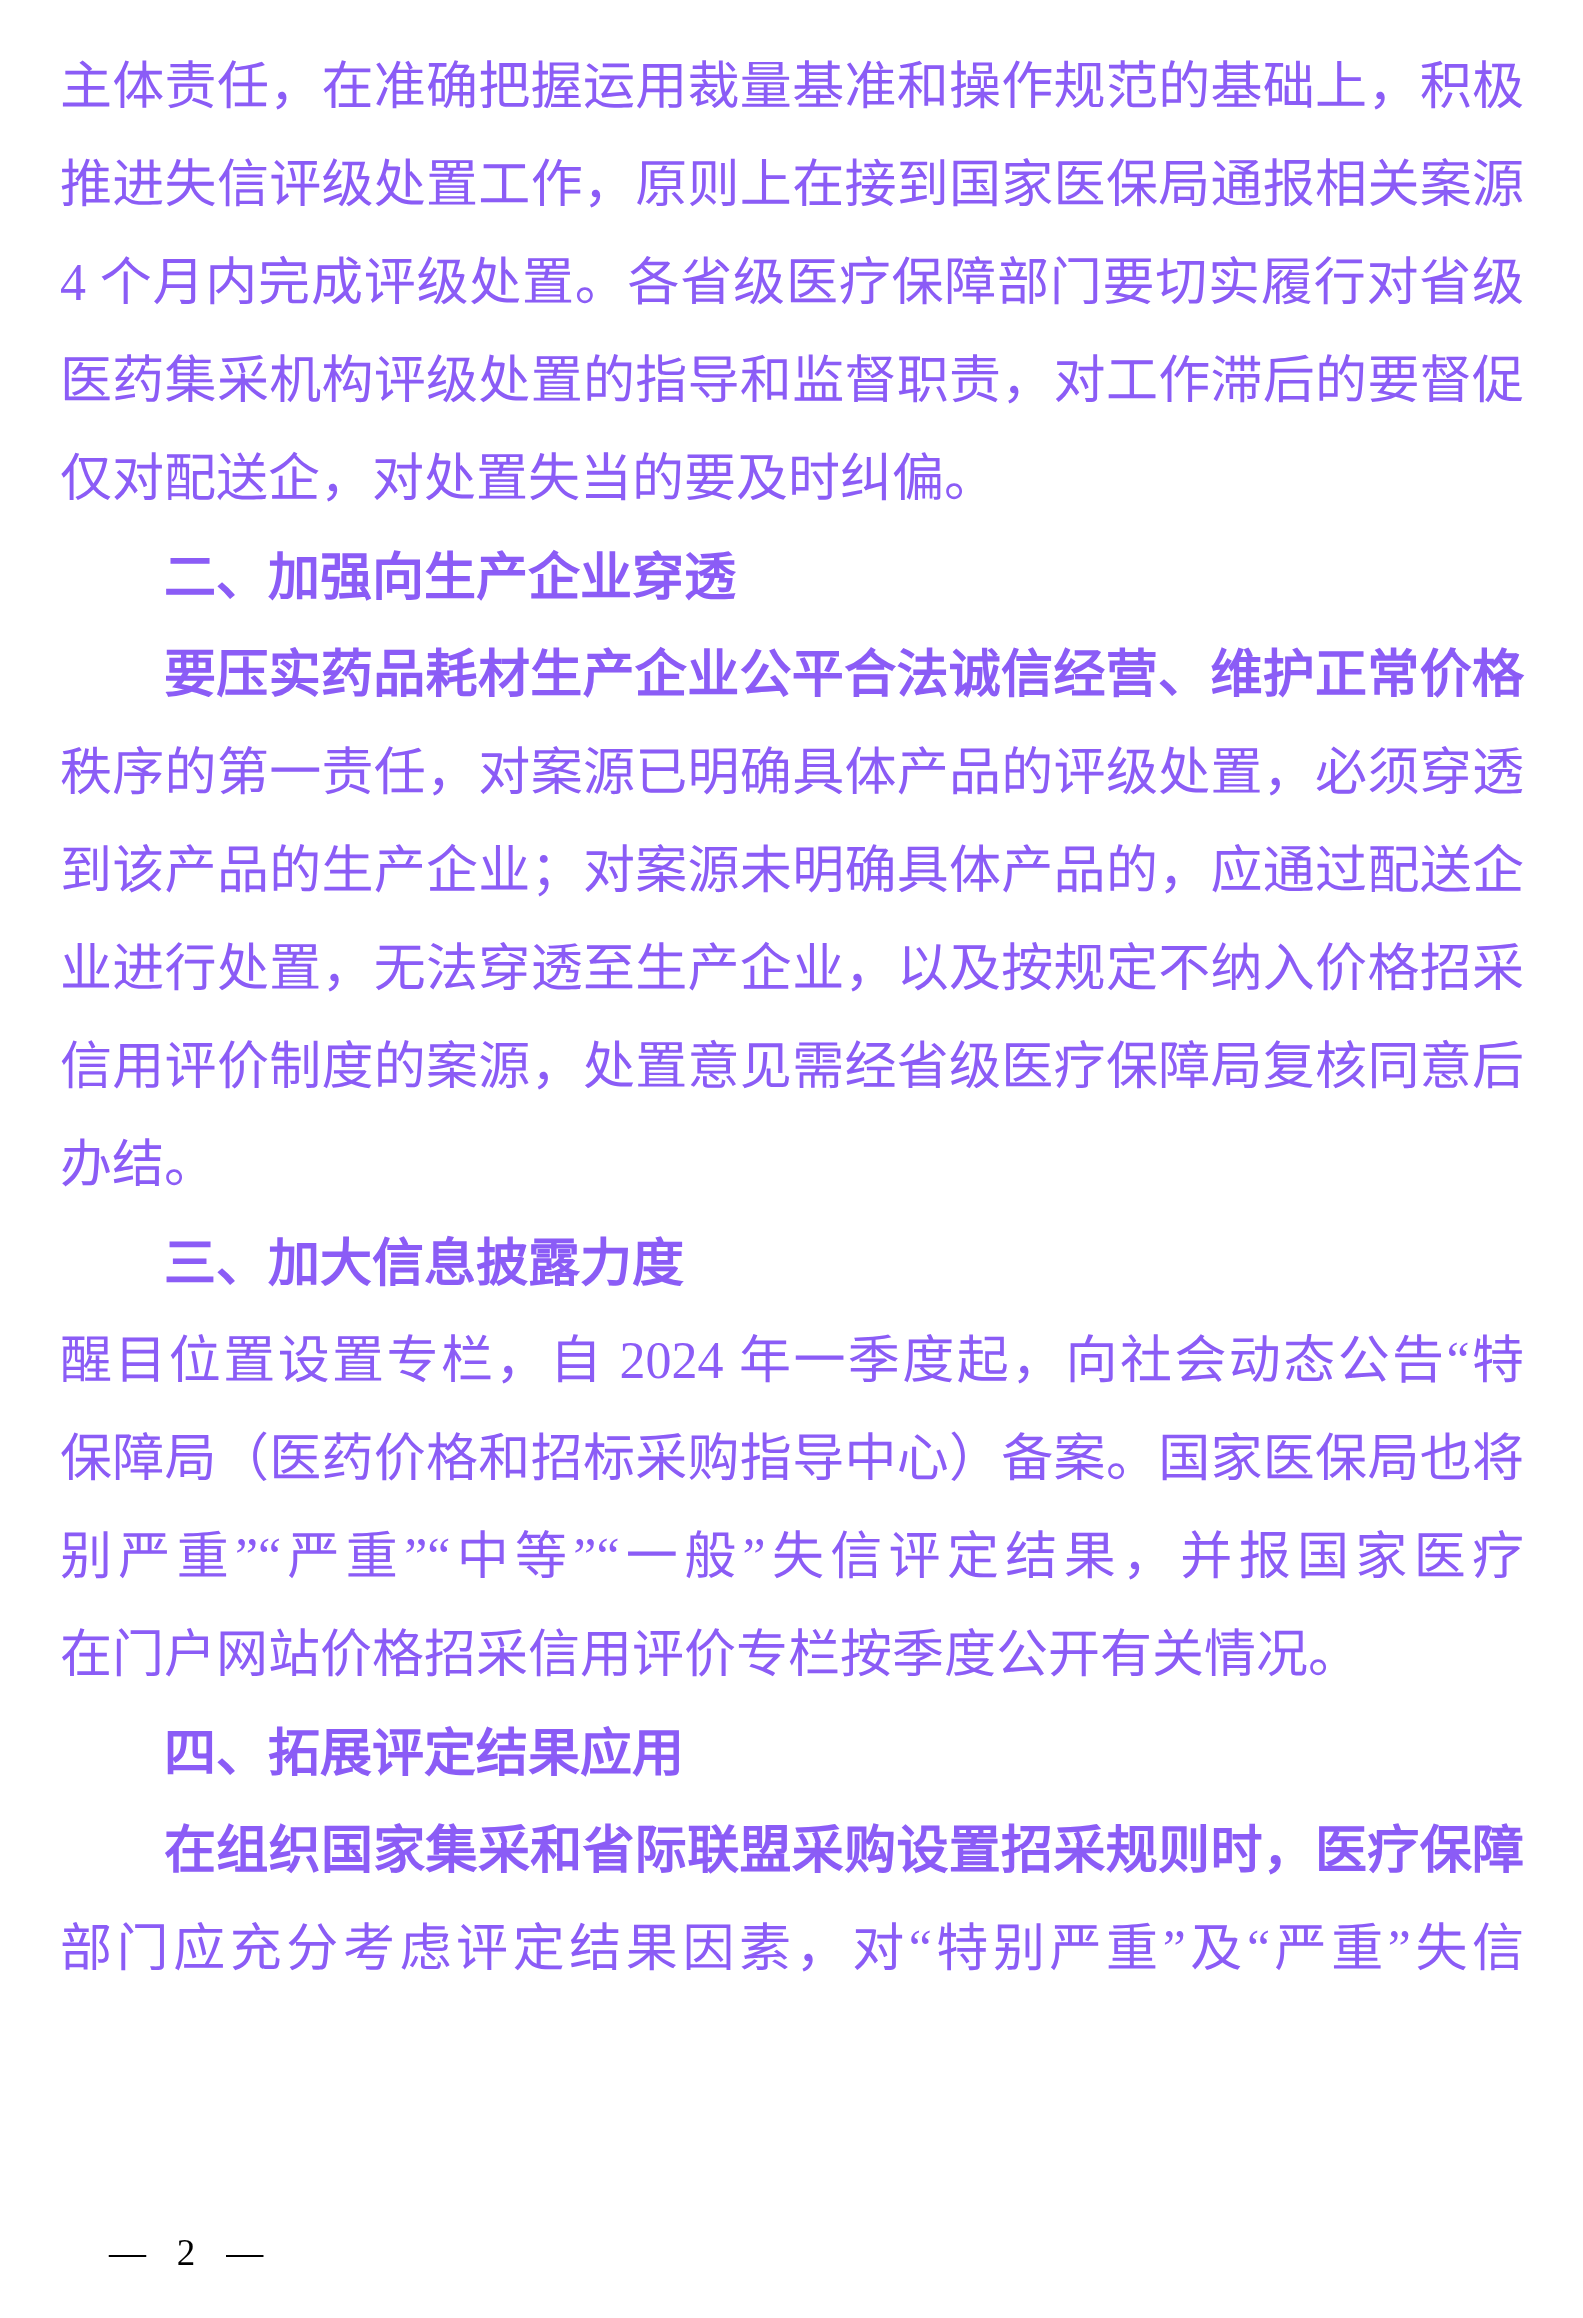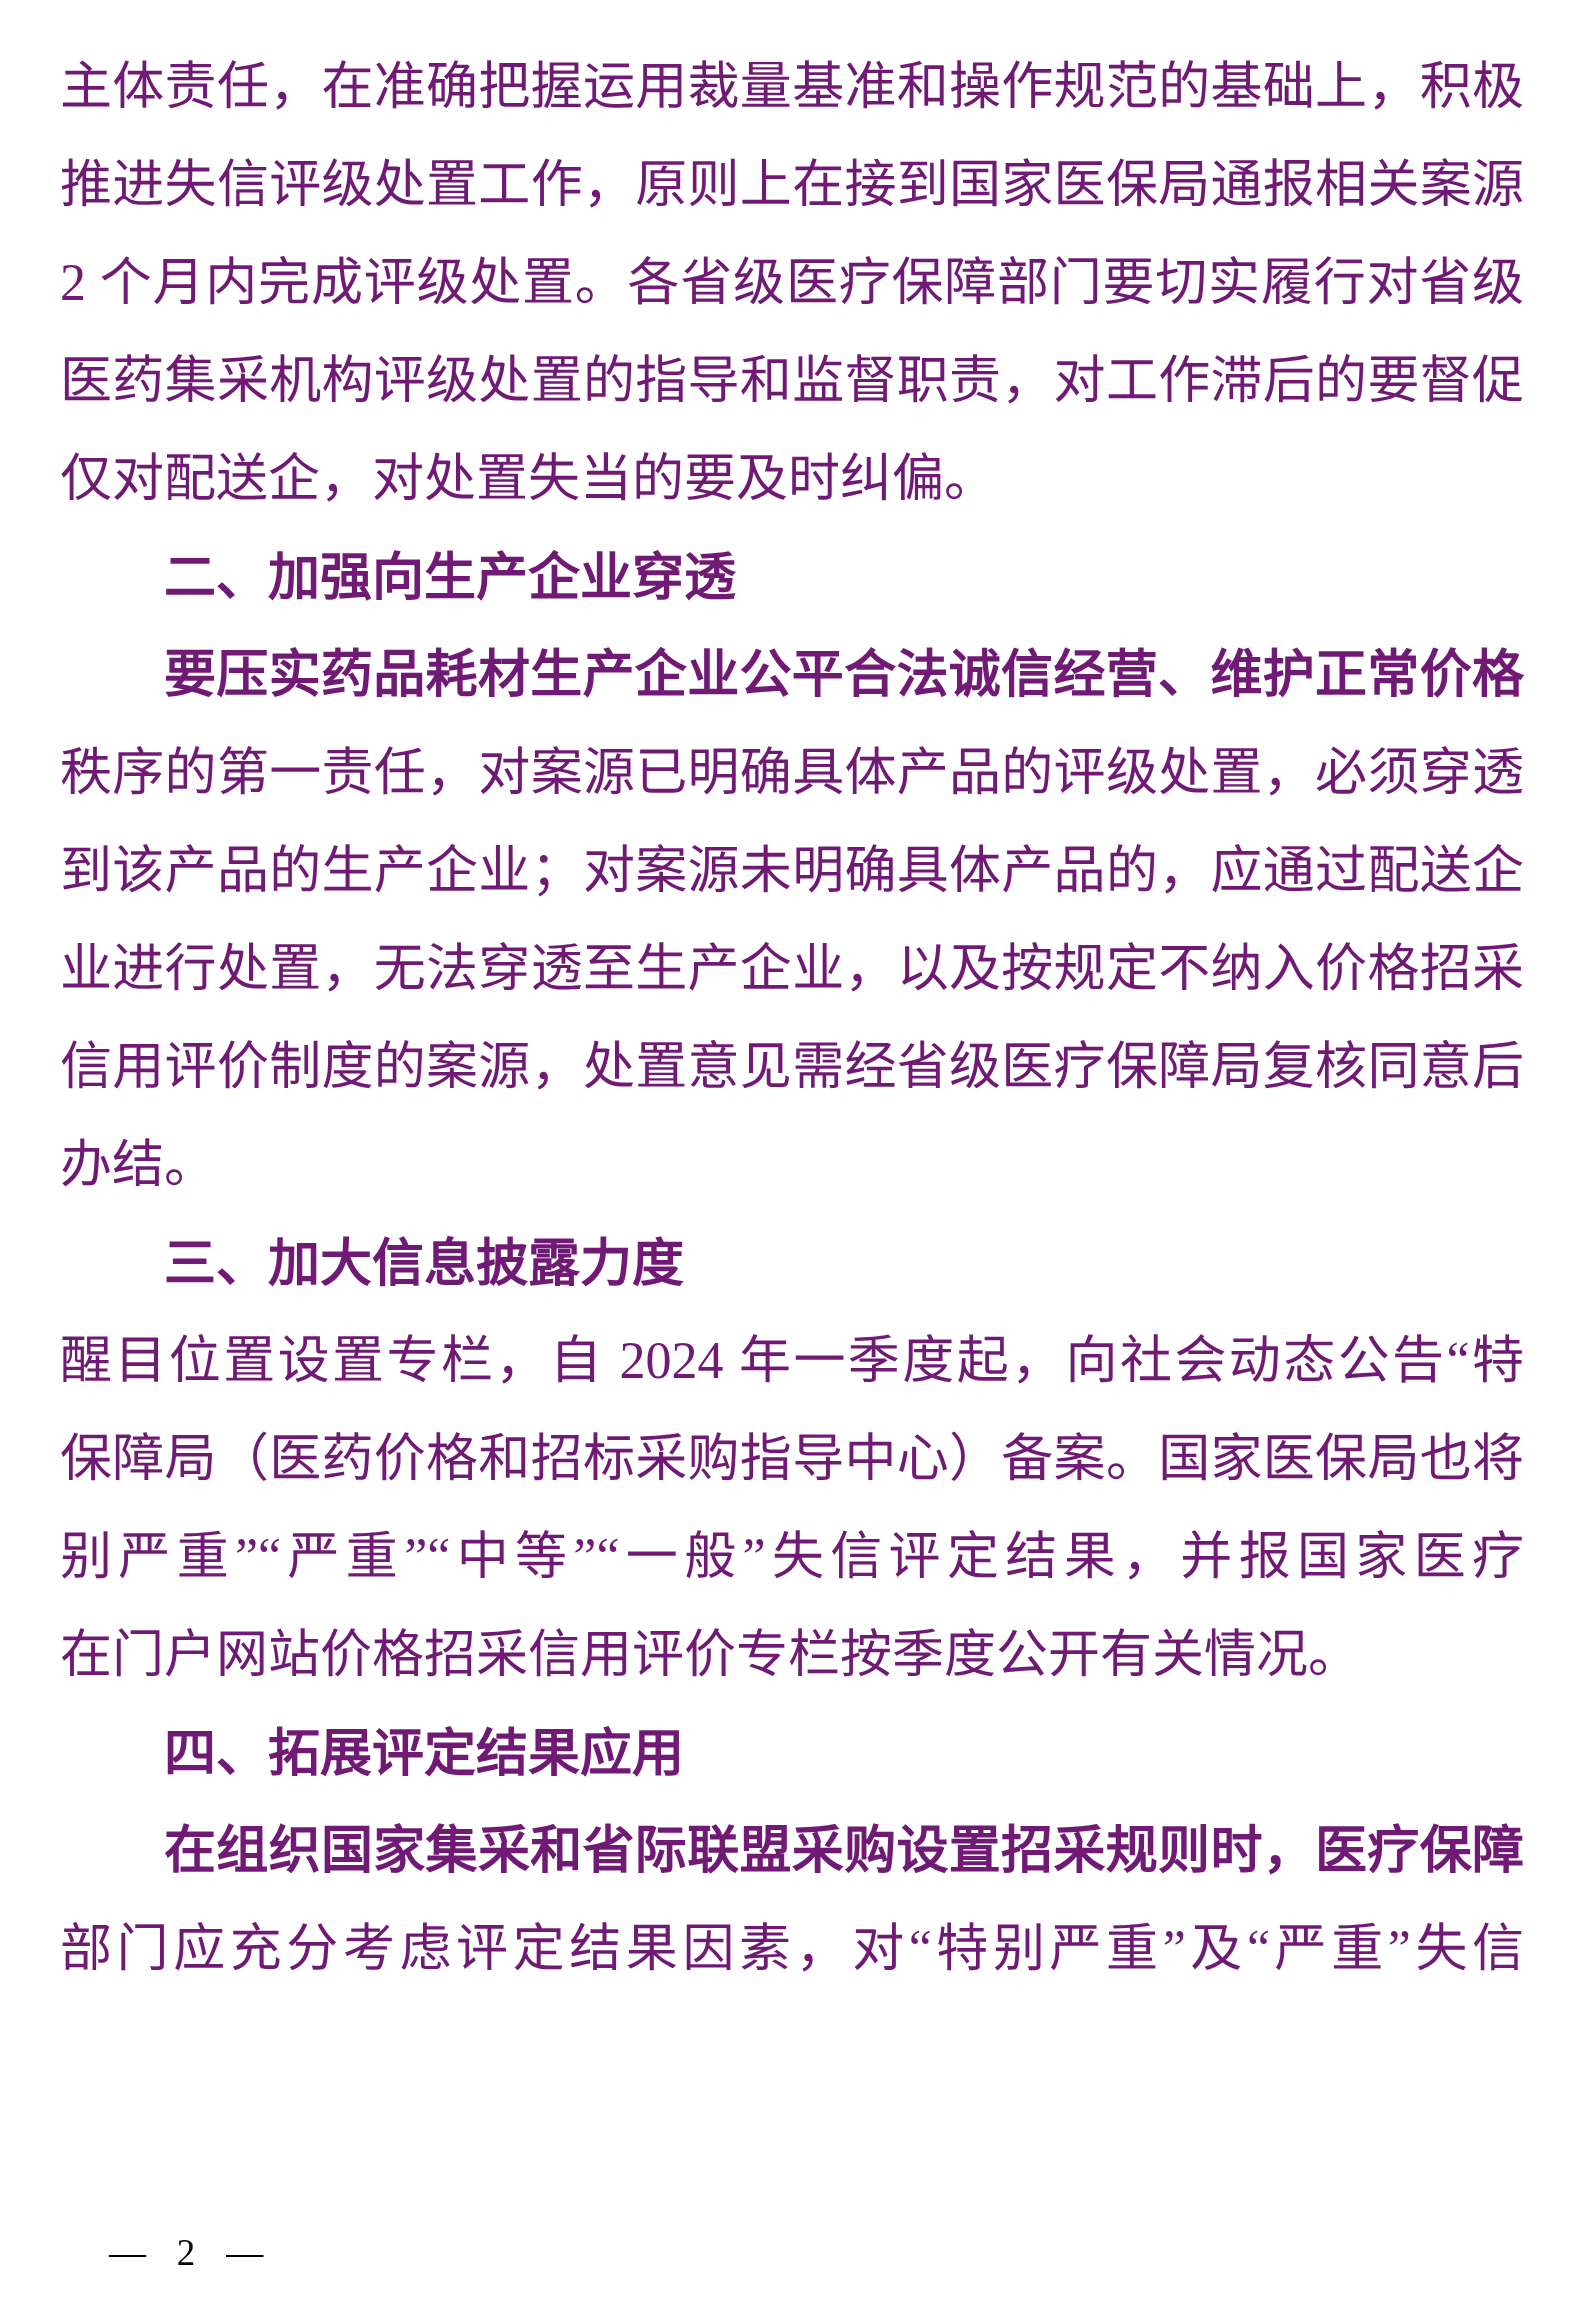--- a/index.html
+++ b/index.html
@@ -21,21 +21,21 @@
     left: 60px;
     top: 38px;
     width: 1464px;
   }
   .ln {
     font-size: 52px;
     line-height: 98px;
     height: 98px;
     text-align: justify;
     text-justify: inter-character;
-    color: #701a75;
+    color: #8b5cf6;
   }
   
   .jf { text-align-last: justify; }
   
   .end { text-align-last: left; }
   
   .ind {
     padding-left: 104px;
     box-sizing: border-box;
     font-weight: bold;
@@ -60,21 +60,21 @@
     color: #000000;
   }
 </style>
 </head>
 <body>
 
 <div class="page">
   <div class="text-block">
     <div class="ln jf">主体责任，在准确把握运用裁量基准和操作规范的基础上，积极</div>
     <div class="ln jf">推进失信评级处置工作，原则上在接到国家医保局通报相关案源</div>
-    <div class="ln jf">2 个月内完成评级处置。各省级医疗保障部门要切实履行对省级</div>
+    <div class="ln jf">4 个月内完成评级处置。各省级医疗保障部门要切实履行对省级</div>
     <div class="ln jf">医药集采机构评级处置的指导和监督职责，对工作滞后的要督促</div>
     <div class="ln end">仅对配送企，对处置失当的要及时纠偏。</div>
     <div class="ln hd">二、加强向生产企业穿透</div>
     <div class="ln jf ind">要压实药品耗材生产企业公平合法诚信经营、维护正常价格</div>
     <div class="ln jf">秩序的第一责任，对案源已明确具体产品的评级处置，必须穿透</div>
     <div class="ln jf">到该产品的生产企业；对案源未明确具体产品的，应通过配送企</div>
     <div class="ln jf">业进行处置，无法穿透至生产企业，以及按规定不纳入价格招采</div>
     <div class="ln jf">信用评价制度的案源，处置意见需经省级医疗保障局复核同意后</div>
     <div class="ln end">办结。</div>
     <div class="ln hd">三、加大信息披露力度</div>

